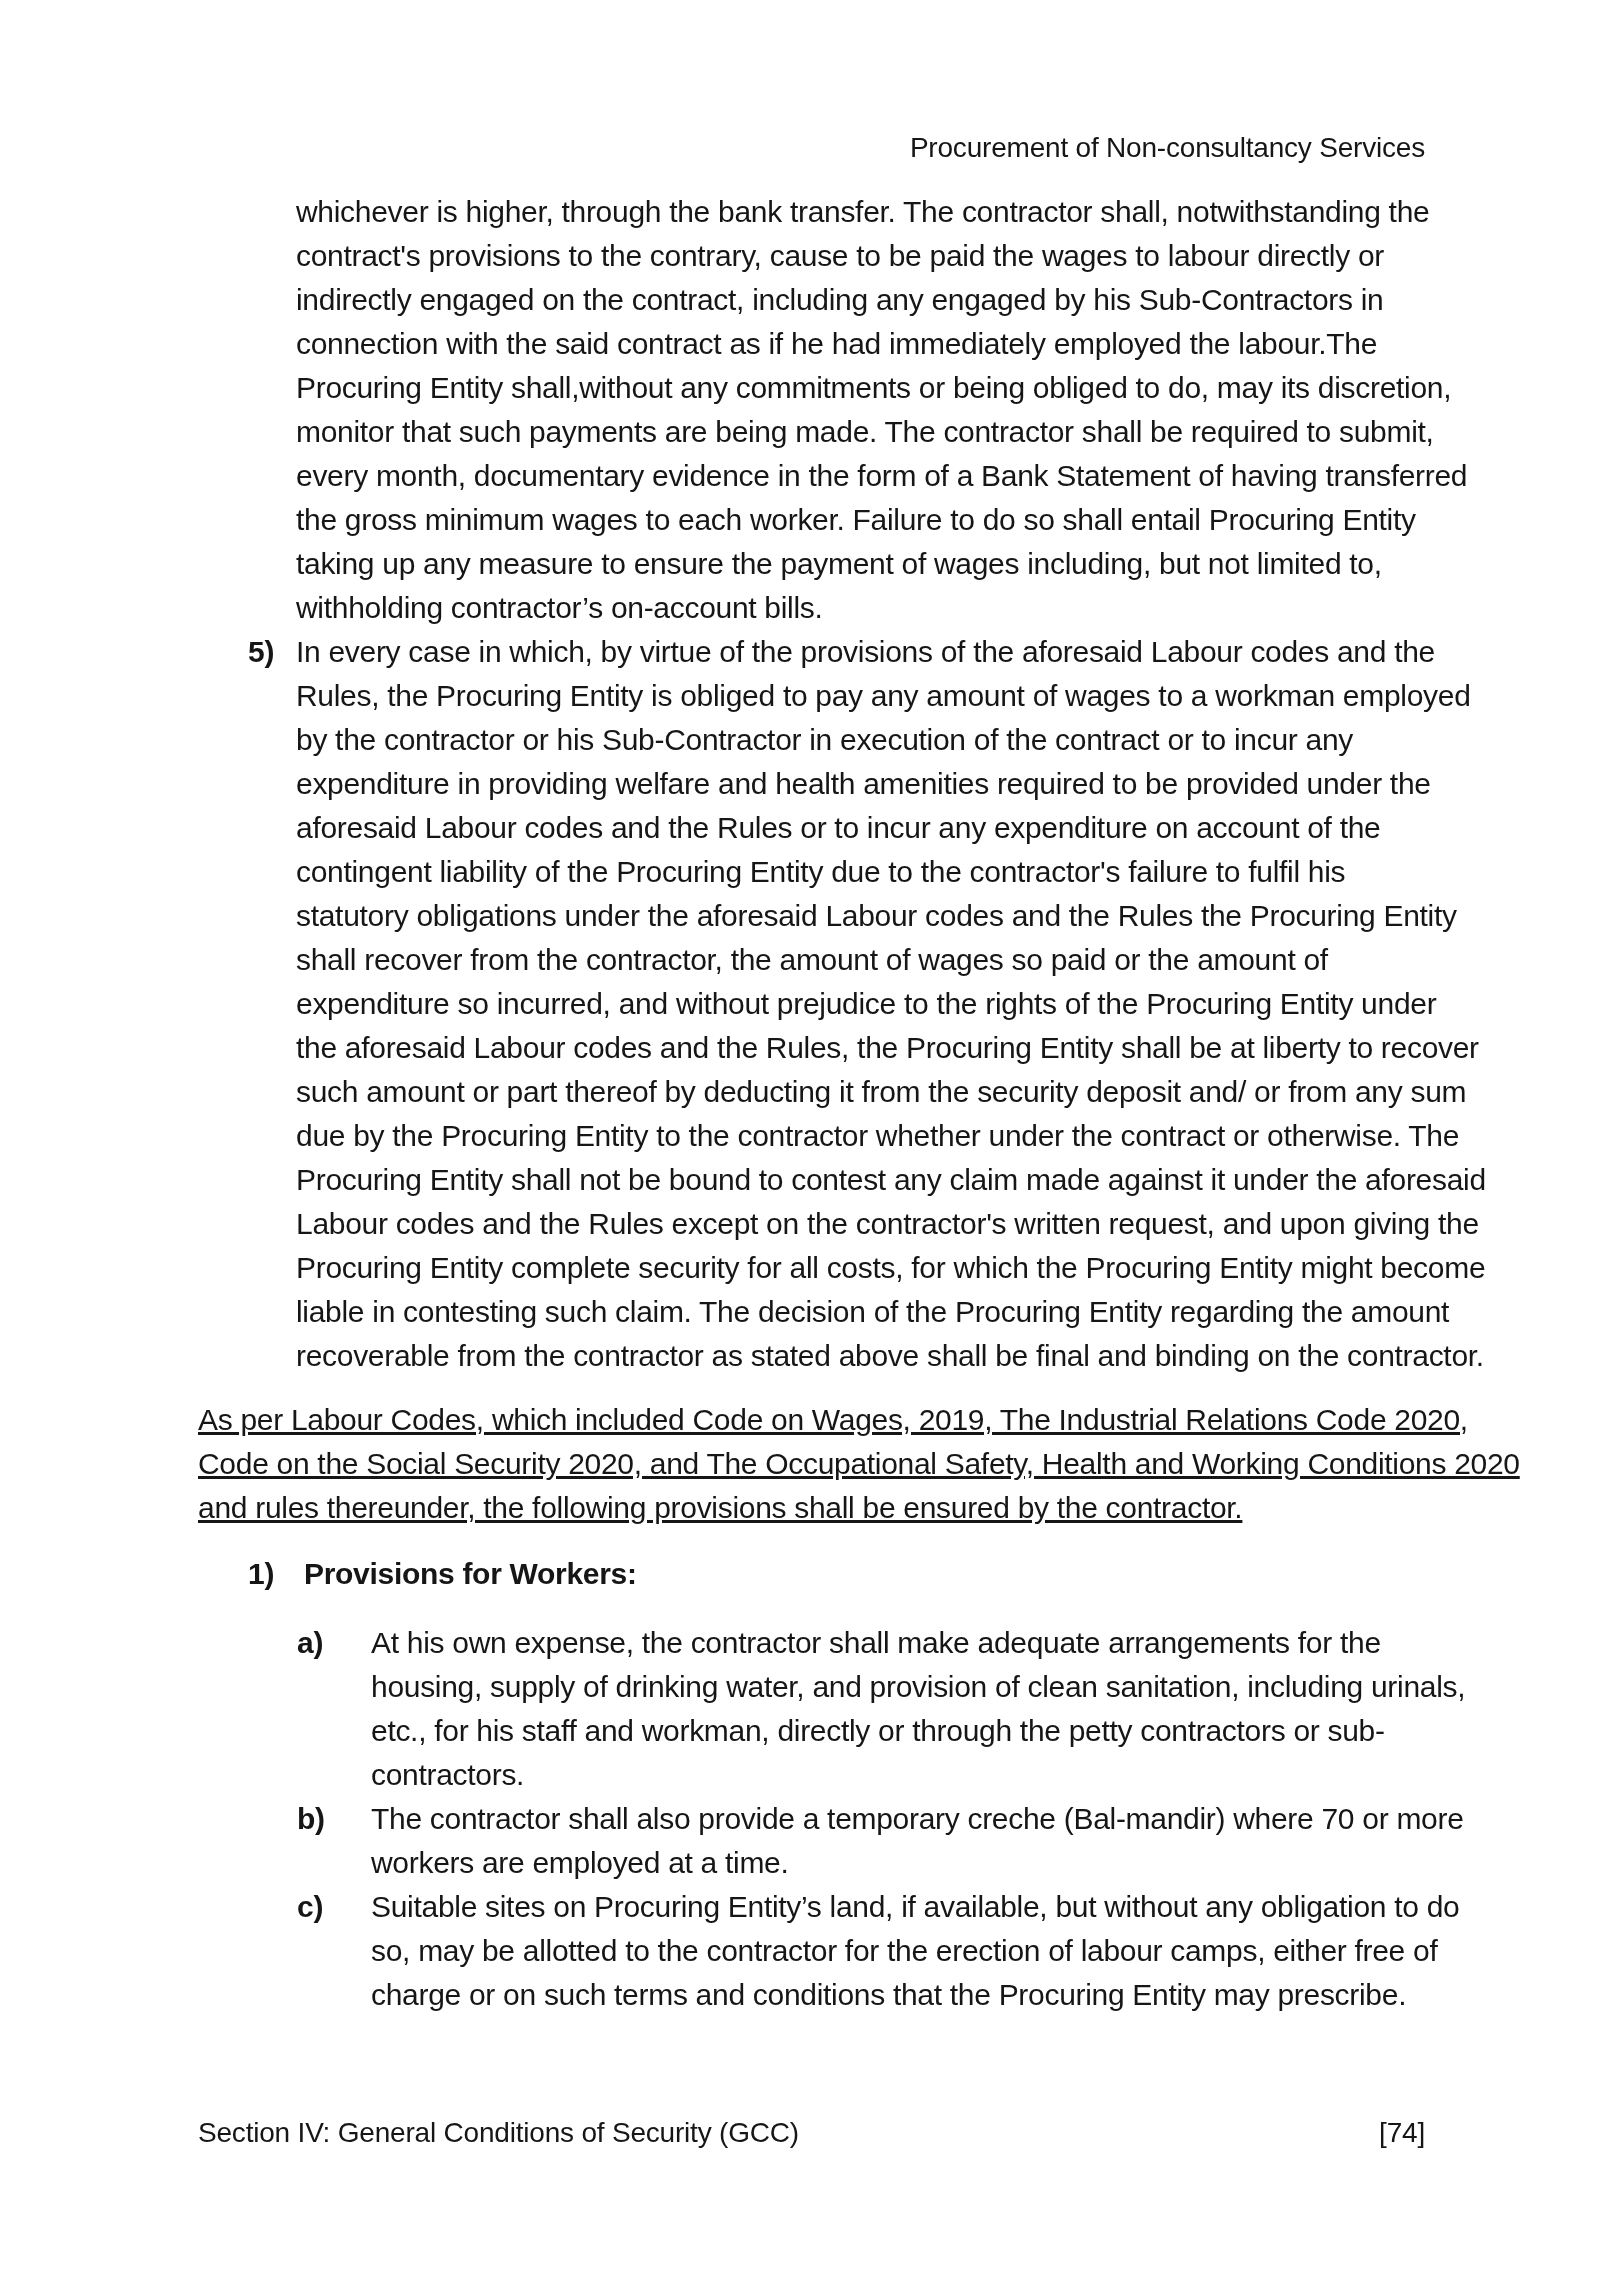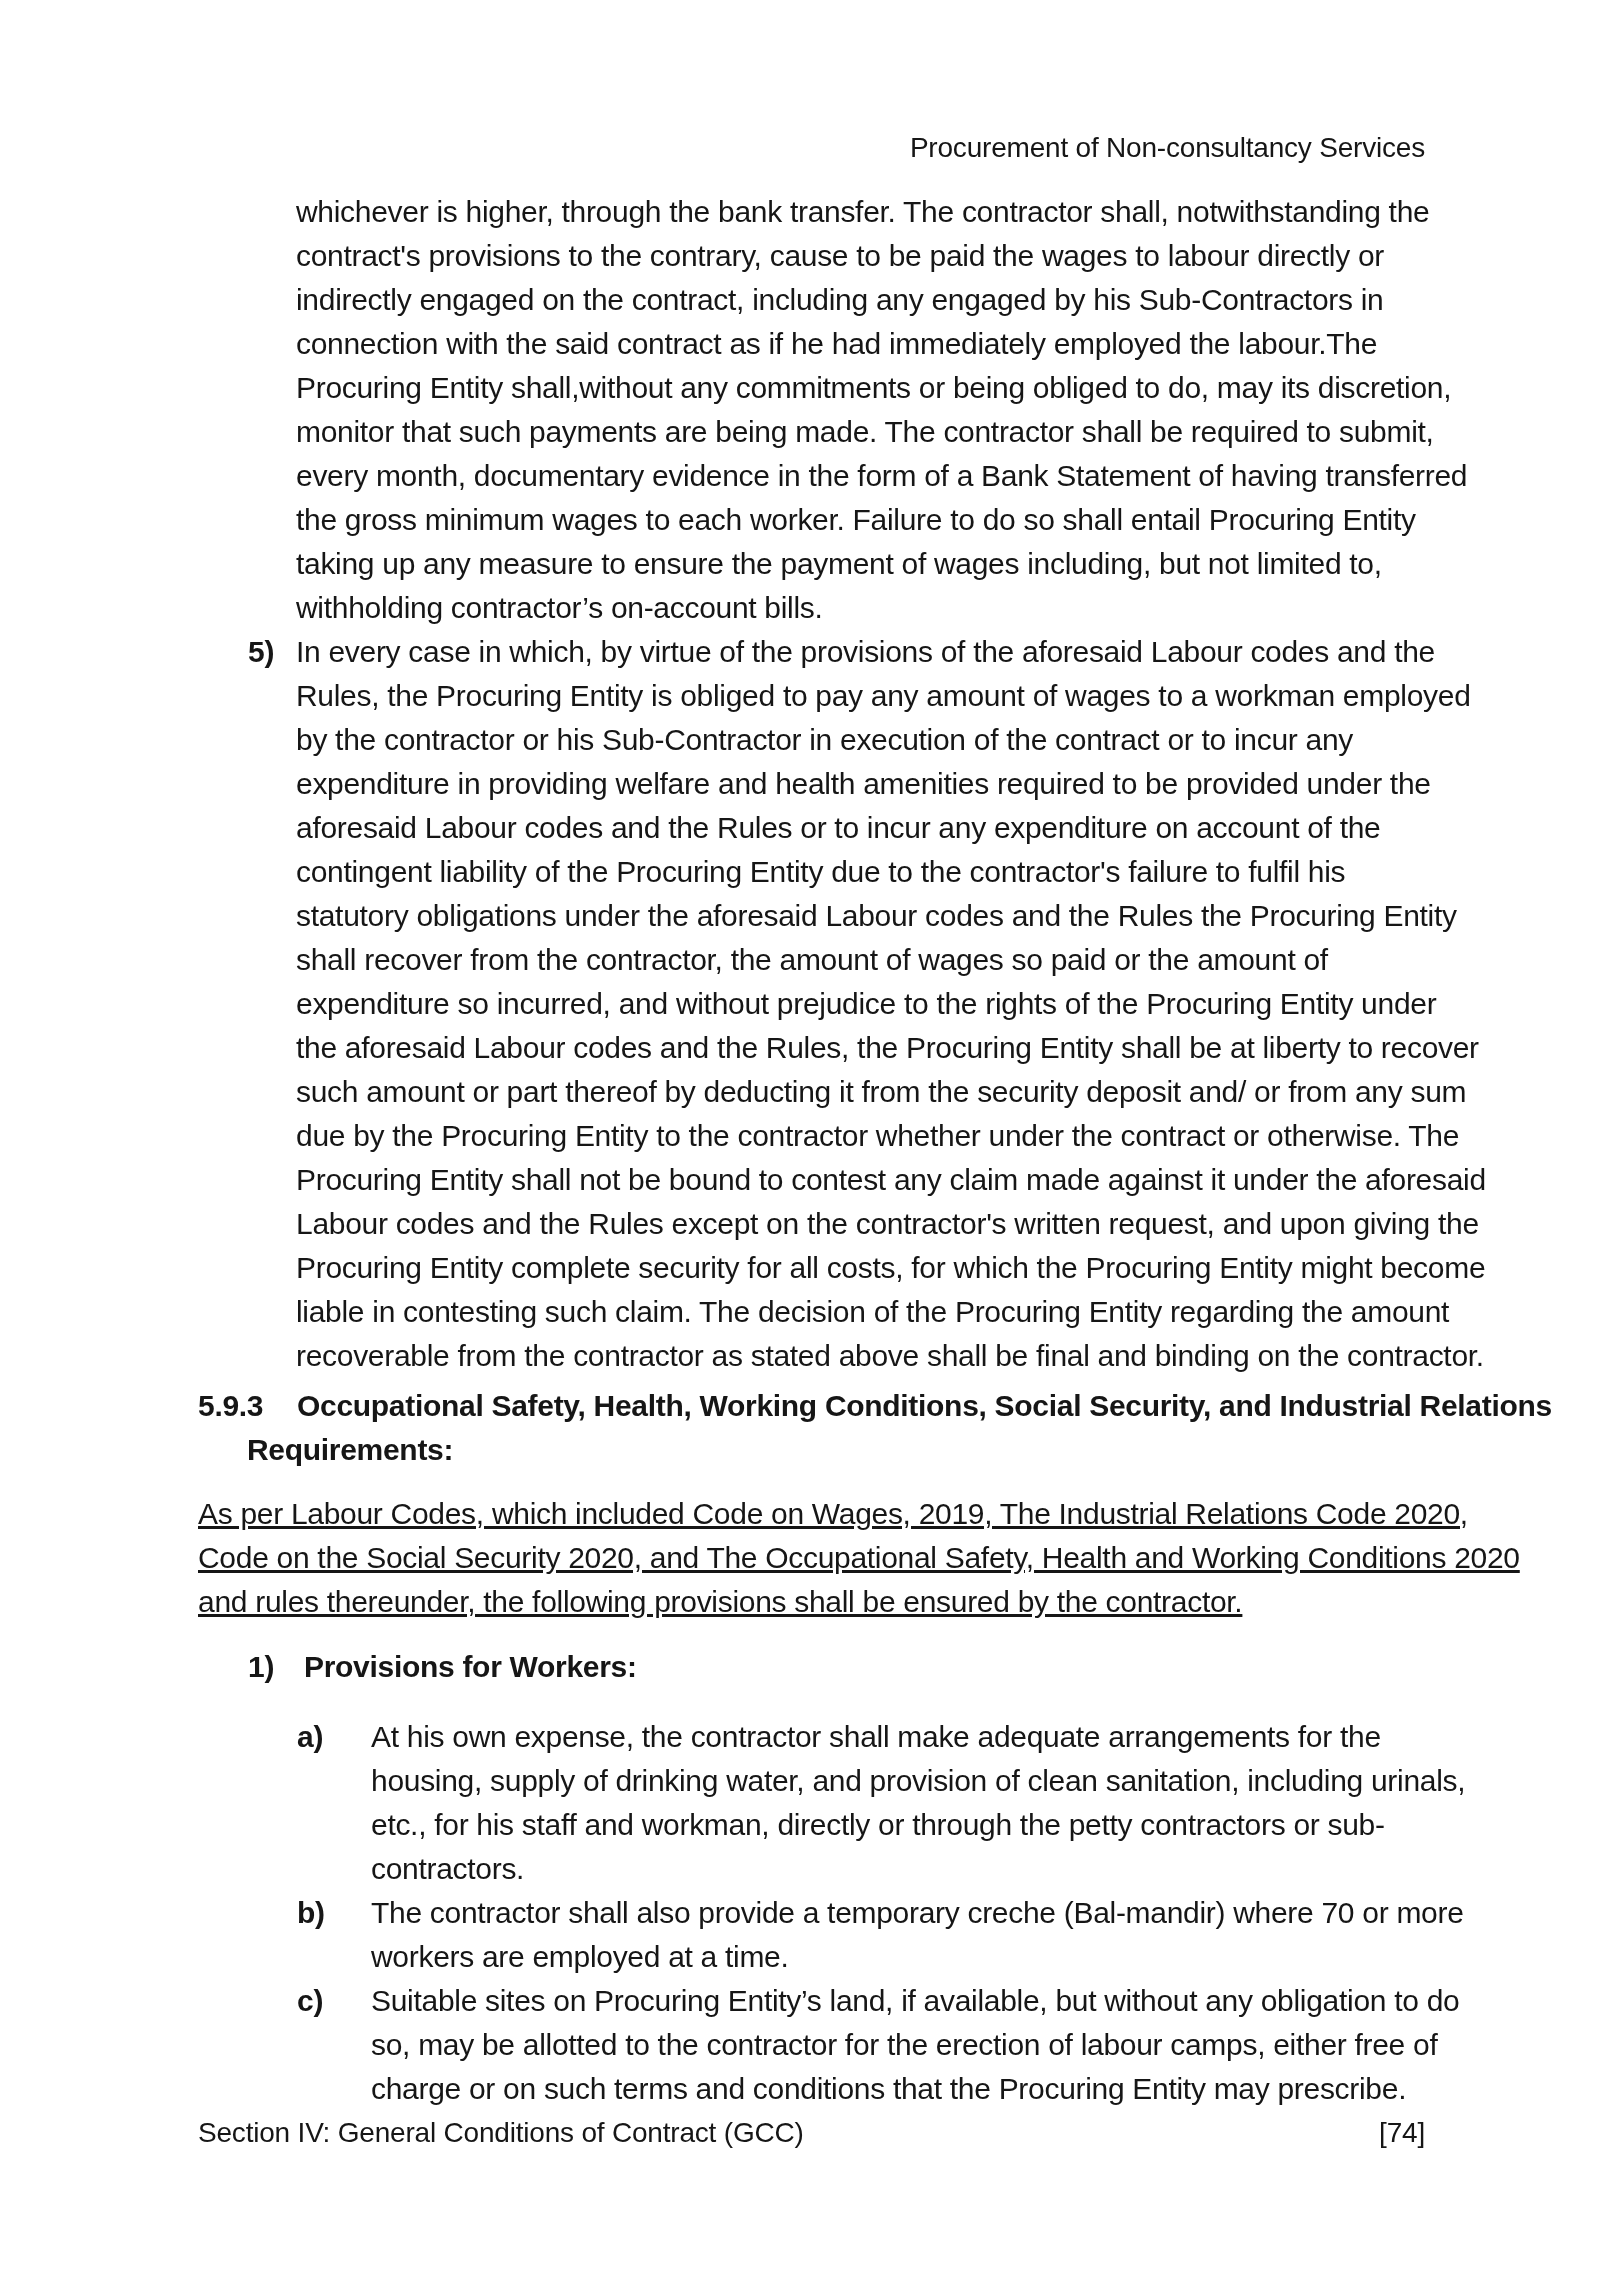--- a/index.html
+++ b/index.html
@@ -116,25 +116,20 @@
 the aforesaid Labour codes and the Rules, the Procuring Entity shall be at liberty to recover
 such amount or part thereof by deducting it from the security deposit and/ or from any sum
 due by the Procuring Entity to the contractor whether under the contract or otherwise. The
 Procuring Entity shall not be bound to contest any claim made against it under the aforesaid
 Labour codes and the Rules except on the contractor's written request, and upon giving the
 Procuring Entity complete security for all costs, for which the Procuring Entity might become
 liable in contesting such claim. The decision of the Procuring Entity regarding the amount
 recoverable from the contractor as stated above shall be final and binding on the contractor.</span>
     </div>
 
-    <div class="block h593">
-      <span class="hnum">5.9.3</span>
-      <span class="pre">Occupational Safety, Health, Working Conditions, Social Security, and Industrial Relations
-Requirements:</span>
-    </div>
 
     <div class="block intro">
       <span class="pre">As per Labour Codes, which included Code on Wages, 2019, The Industrial Relations Code 2020,
 Code on the Social Security 2020, and The Occupational Safety, Health and Working Conditions 2020
 and rules thereunder, the following provisions shall be ensured by the contractor.</span>
     </div>
 
     <div class="block item1">
       <span class="num1">1)</span>
       <span class="label pre">Provisions for Workers:</span>
@@ -157,18 +152,18 @@
     <div class="block sub">
       <span class="letter">c)</span>
       <span class="pre">Suitable sites on Procuring Entity’s land, if available, but without any obligation to do
 so, may be allotted to the contractor for the erection of labour camps, either free of
 charge or on such terms and conditions that the Procuring Entity may prescribe.</span>
     </div>
 
   </div>
 
   <div class="page-footer">
-    <span>Section IV: General Conditions of Contract (GCC)</span>
+    <span>Section IV: General Conditions of Security (GCC)</span>
     <span>[74]</span>
   </div>
 
 </div>
 
 
 </body></html>

